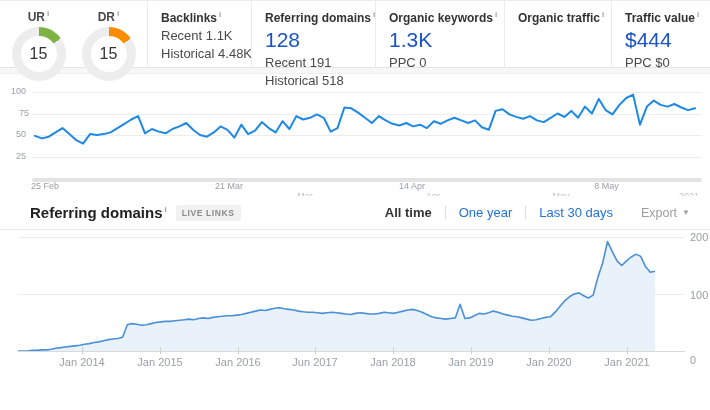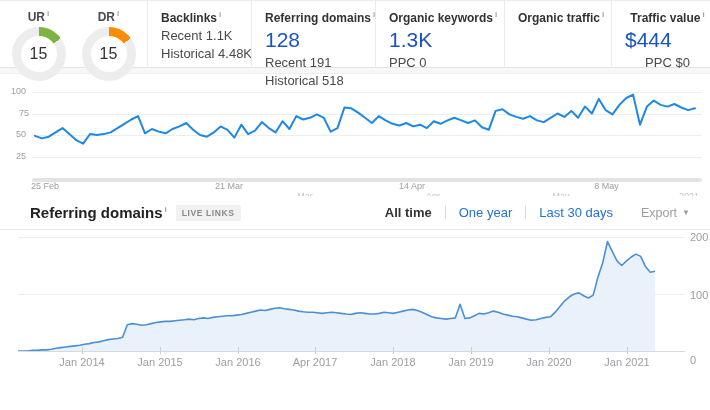--- a/index.html
+++ b/index.html
@@ -16,21 +16,21 @@
   .card-value{font-size:21px;color:var(--accent-blue);}
   .delta{font-size:12px;color:var(--delta-red);margin-left:5px;}
   .delta:empty{display:none;}
   .card-line{font-size:13px;color:#4a4a4a;margin-top:3px;white-space:nowrap;}
   .card-line:empty{display:none;}
   .gauges{display:flex;gap:16px;justify-content:center;align-items:flex-start;padding:8px 0 0 0;width:147px;flex:none;}
   .c-backlinks{width:104px;flex:none;}
   .c-refdomains{width:124px;flex:none;}
   .c-keywords{width:129px;flex:none;}
   .c-traffic{width:107px;flex:none;}
-  .c-value{flex:1;text-align:center;}
+  .c-value{flex:1;}
   .gauge{display:flex;flex-direction:column;align-items:center;}
   .gauge-label{font-size:12px;font-weight:bold;color:#4a4a4a;margin-bottom:3px;}
   .donut{width:54px;height:54px;border-radius:50%;position:relative;}
   .donut.green{background:conic-gradient(var(--gauge-green) 0 54deg,#ededed 54deg 360deg);}
   .donut.orange{background:conic-gradient(var(--gauge-orange) 0 54deg,#ededed 54deg 360deg);}
   .donut::after{content:"";position:absolute;inset:9px;background:#fff;border-radius:50%;}
   .donut-val{position:absolute;inset:0;display:flex;align-items:center;justify-content:center;font-size:16px;color:#333;z-index:1;}
 
   
   .gap{height:6px;background:#f7f7f7;border-bottom:1px solid #efefef;box-sizing:border-box;}
@@ -181,21 +181,21 @@
         <span class="bot-tick" style="left: 315px;"></span>
         <span class="bot-tick" style="left: 393px;"></span>
         <span class="bot-tick" style="left: 471px;"></span>
         <span class="bot-tick" style="left: 549px;"></span>
         <span class="bot-tick" style="left: 627px;"></span>
       </div>
     <div id="bot-xlabels">
         <span class="bot-xlab" style="left: 82px;">Jan 2014</span>
         <span class="bot-xlab" style="left: 160px;">Jan 2015</span>
         <span class="bot-xlab" style="left: 238px;">Jan 2016</span>
-        <span class="bot-xlab" style="left: 315px;">Apr 2017</span>
+        <span class="bot-xlab" style="left: 315px;">Jun 2017</span>
         <span class="bot-xlab" style="left: 393px;">Jan 2018</span>
         <span class="bot-xlab" style="left: 471px;">Jan 2019</span>
         <span class="bot-xlab" style="left: 549px;">Jan 2020</span>
         <span class="bot-xlab" style="left: 627px;">Jan 2021</span>
       </div>
     <div id="bot-ylabels">
         <span class="bot-ylab" style="top: 1px;">200</span>
         <span class="bot-ylab" style="top: 59px;">100</span>
         <span class="bot-ylab" style="top: 124px;">0</span>
       </div>

